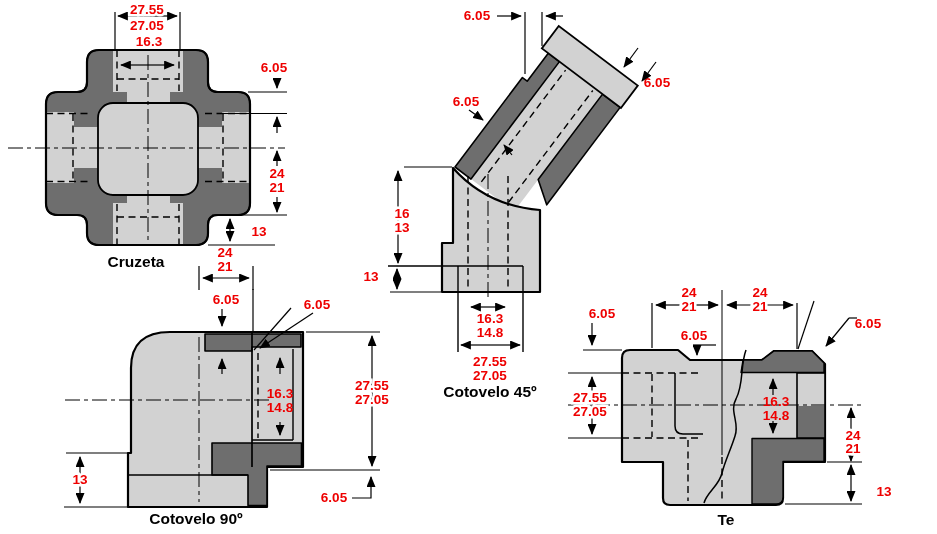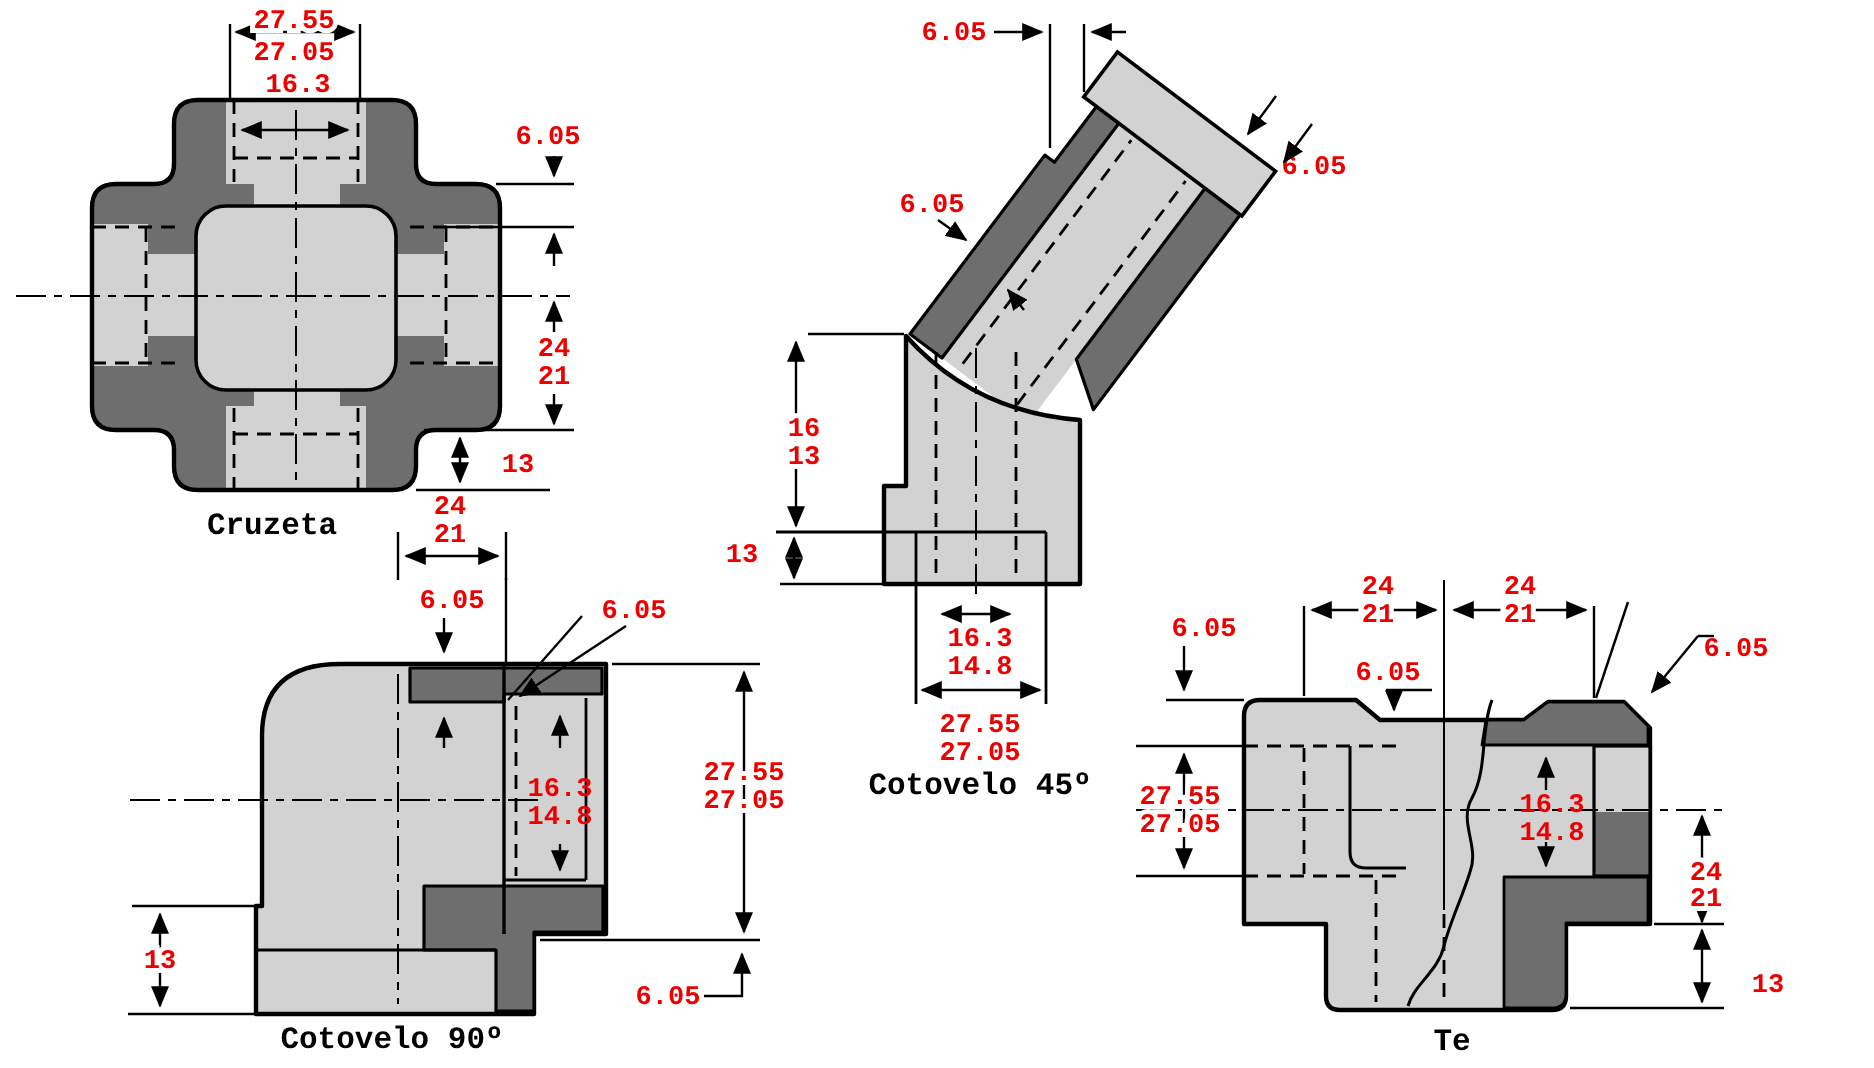--- a/index.html
+++ b/index.html
@@ -1,17 +1,17 @@
 <!DOCTYPE html>
 <html><head>
 <meta charset="utf-8">
 <style>
   html,body { margin:0; padding:0; background:#ffffff; }
   .stage { position:relative; width:937px; height:534px; background:#fff; overflow:hidden;
-           font-family:Liberation Mono, monospace; }
+           font-family:Liberation Sans, sans-serif; }
   svg { display:block; }
   .fd   { fill:#6e6e6e; stroke:#000; stroke-width:1.6; stroke-linejoin:round; }
   .fl   { fill:#d2d2d2; }
   .body { fill:#d2d2d2; stroke:#000; stroke-width:2.2; stroke-linejoin:round; }
   .restroke { fill:none; stroke:#000; stroke-width:2.2; stroke-linejoin:round; }
   .ln   { stroke:#000; stroke-width:1.4; fill:none; }
   .ln2  { stroke:#000; stroke-width:1.7; fill:none; }
   .dash { stroke:#000; stroke-width:1.4; fill:none; stroke-dasharray:7 4.5; }
   .cl   { stroke:#000; stroke-width:1; fill:none; stroke-dasharray:15 4 4 4; }
   .dim  { stroke:#000; stroke-width:1.2; fill:none; }

